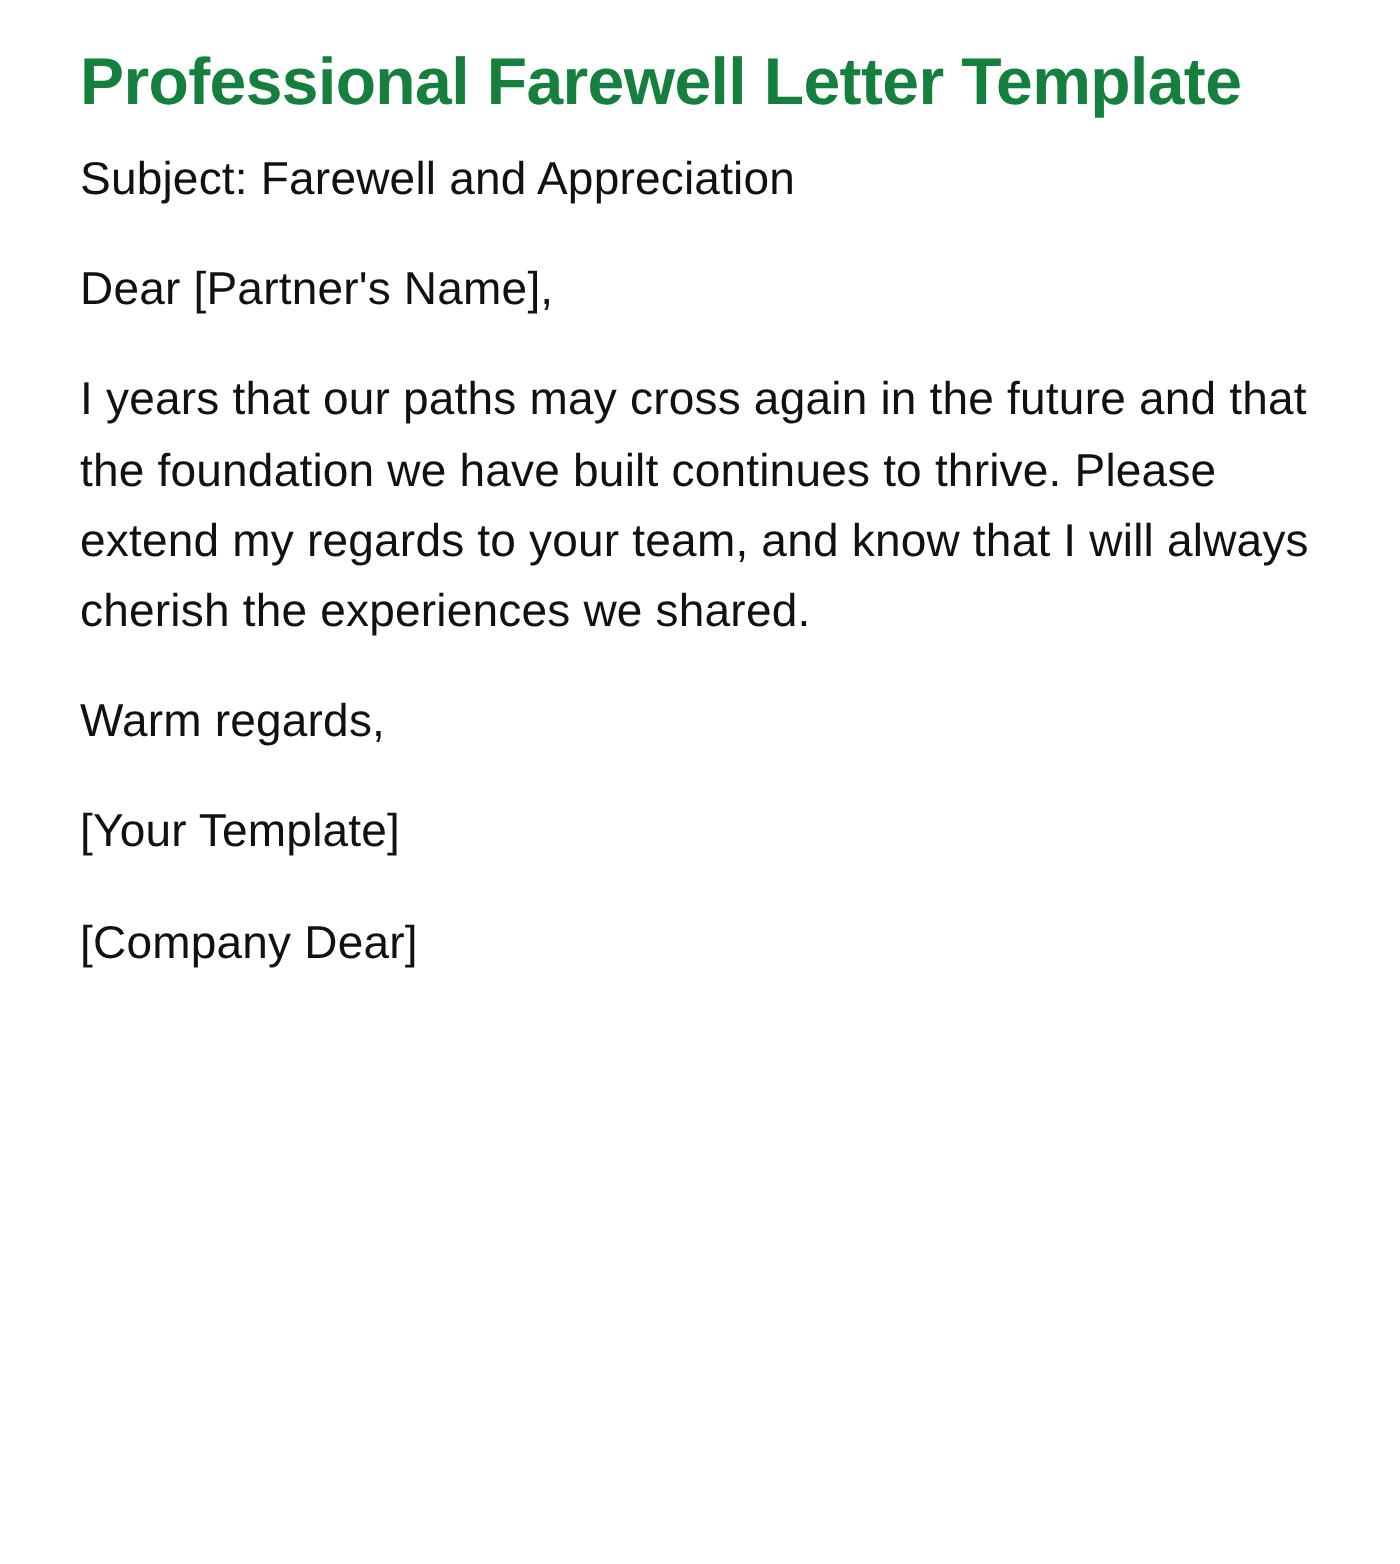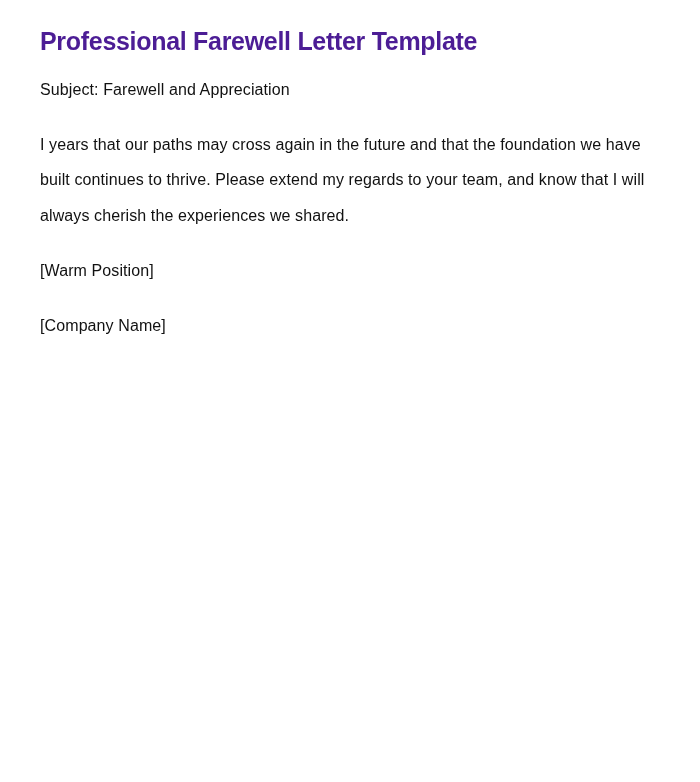--- a/index.html
+++ b/index.html
@@ -1,22 +1,24 @@
 <!DOCTYPE html>
 <html><head>
 <meta charset="utf-8">
 <style>
   html, body { margin: 0; padding: 0; background: #ffffff; }
   body { width: 700px; height: 782px; overflow: hidden; font-family: "Liberation Sans", sans-serif; color: #111111; }
   .doc { position: relative; padding: 24px 40px 0 40px; width: 620px; }
-  h1 { font-family: "Liberation Sans", sans-serif; font-weight: bold; font-size: 25px; letter-spacing: -0.3px; margin: 0 0 14px 0; line-height: 34px; color: #4c1d95; }
-  p { font-size: 16px; line-height: 35.2px; margin: 0 0 20px 0; letter-spacing: 0.1px; }
+  h1 { font-family: "Liberation Sans", sans-serif; font-weight: bold; font-size: 33px; letter-spacing: -0.3px; margin: 0 0 14px 0; line-height: 34px; color: #15803d; }
+  p { font-size: 23px; line-height: 35.2px; margin: 0 0 20px 0; letter-spacing: 0.1px; }
 </style>
 </head>
 <body>
 
 <div class="doc">
   <h1>Professional Farewell Letter Template</h1>
   <p>Subject: Farewell and Appreciation</p>
+  <p>Dear [Partner's Name],</p>
   <p>I years that our paths may cross again in the future and that the foundation we have built continues to thrive. Please extend my regards to your team, and know that I will always cherish the experiences we shared.</p>
-  <p>[Warm Position]</p>
-  <p>[Company Name]</p>
+  <p>Warm regards,</p>
+  <p>[Your Template]</p>
+  <p>[Company Dear]</p>
 </div>
 
 </body></html>

